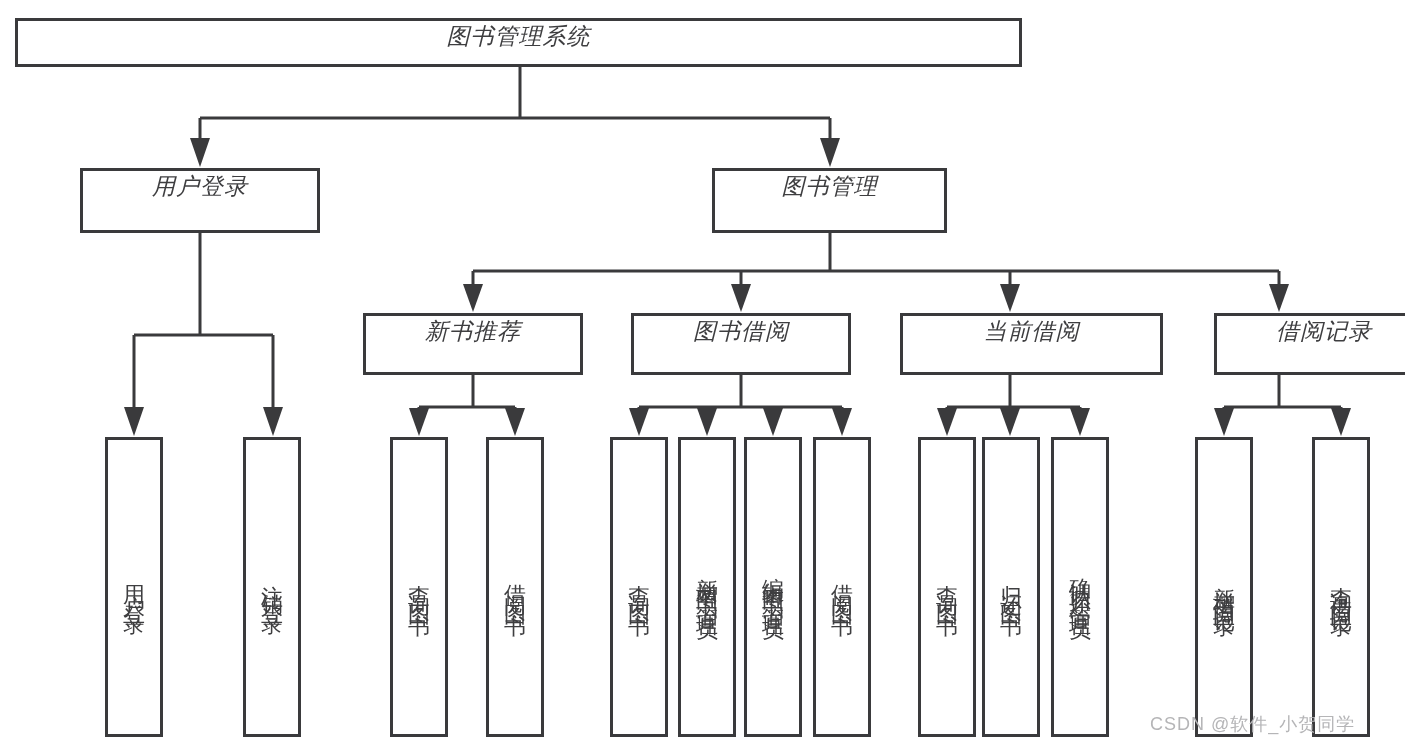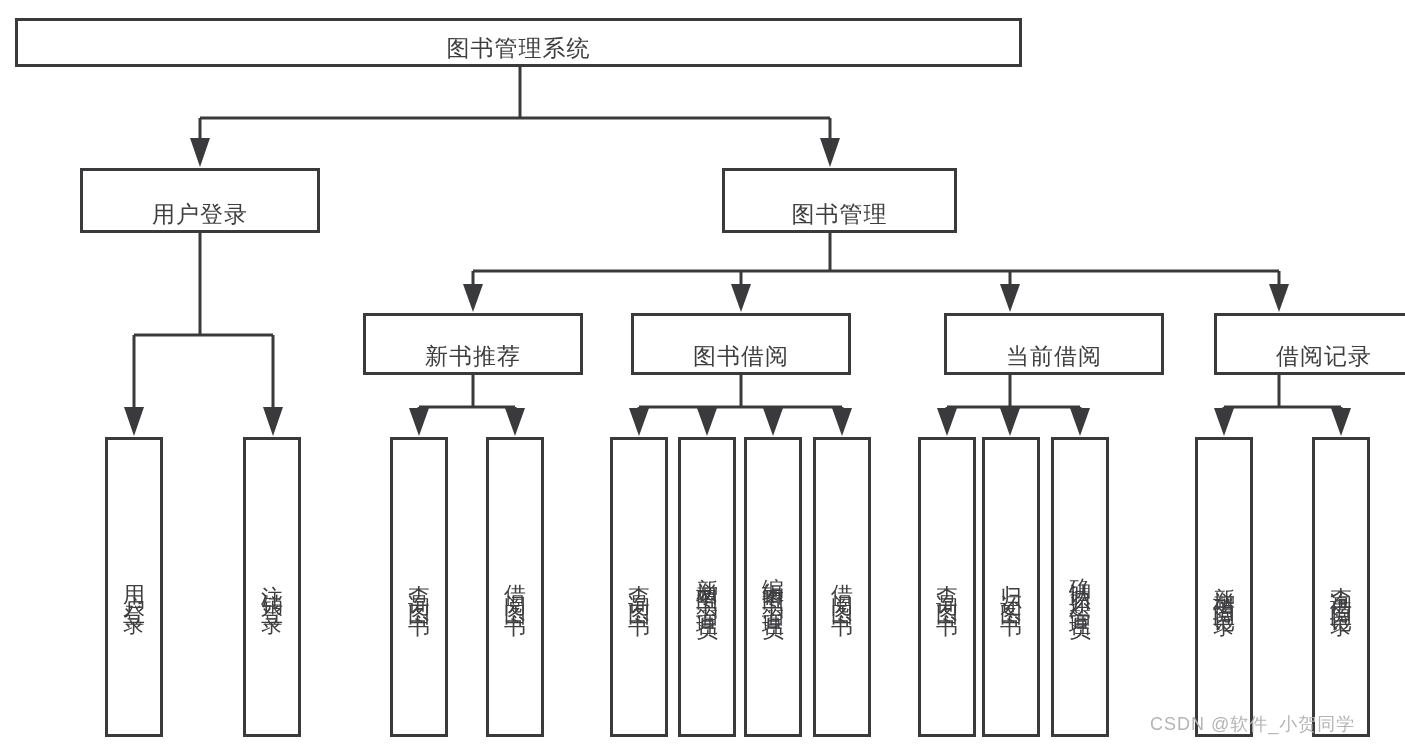--- a/index.html
+++ b/index.html
@@ -17,25 +17,26 @@
     color:var(--text);
     overflow:hidden;
   }
   .connectors{position:absolute;left:0;top:0;width:1405px;height:747px;}
   .connectors path{stroke:var(--line);stroke-width:3;fill:none;}
   .connectors polygon{fill:var(--line);stroke:none;}
   .hbox{
     position:absolute;
     border:3px solid var(--line);
     background:#fff;
-    display:flex;align-items:flex-end;justify-content:center;
+    display:flex;align-items:flex-start;justify-content:center;
     font-size:23px;
     letter-spacing:1px;
     box-sizing:border-box;
     z-index:1;
+    font-style:italic;
   }
   .vbox{
     position:absolute;
     width:58px;height:300px;
     border:3px solid var(--line);
     background:#fff;
     display:flex;align-items:center;justify-content:center;
     writing-mode:vertical-rl;
     text-orientation:mixed;
     font-size:22px;
@@ -95,31 +96,31 @@
     <polygon points="1331,408 1351,408 1341,436"></polygon>
   </svg>
 
   <div class="hbox" style="left:15px;top:18px;width:1007px;height:49px;">
     <span>图书管理系统</span>
   </div>
 
   <div class="hbox" style="left:80px;top:168px;width:240px;height:65px;">
     <span>用户登录</span>
   </div>
-  <div class="hbox" style="left:712px;top:168px;width:235px;height:65px;margin-left:10px;">
+  <div class="hbox" style="left:712px;top:168px;width:235px;height:65px;">
     <span>图书管理</span>
   </div>
 
   <div class="hbox" style="left:363px;top:313px;width:220px;height:62px;">
     <span>新书推荐</span>
   </div>
   <div class="hbox" style="left:631px;top:313px;width:220px;height:62px;">
     <span>图书借阅</span>
   </div>
-  <div class="hbox" style="left:944px;top:313px;width:220px;height:62px;">
+  <div class="hbox" style="left:900px;top:313px;width:263px;height:62px;">
     <span>当前借阅</span>
   </div>
   <div class="hbox" style="left:1169px;top:313px;width:220px;height:62px;margin-left:45px;">
     <span>借阅记录</span>
   </div>
 
   <div class="vbox" style="left:105px;top:437px;">用户登录</div>
   <div class="vbox" style="left:243px;top:437px;">注销登录</div>
 
   <div class="vbox" style="left:390px;top:437px;">查询图书</div>

